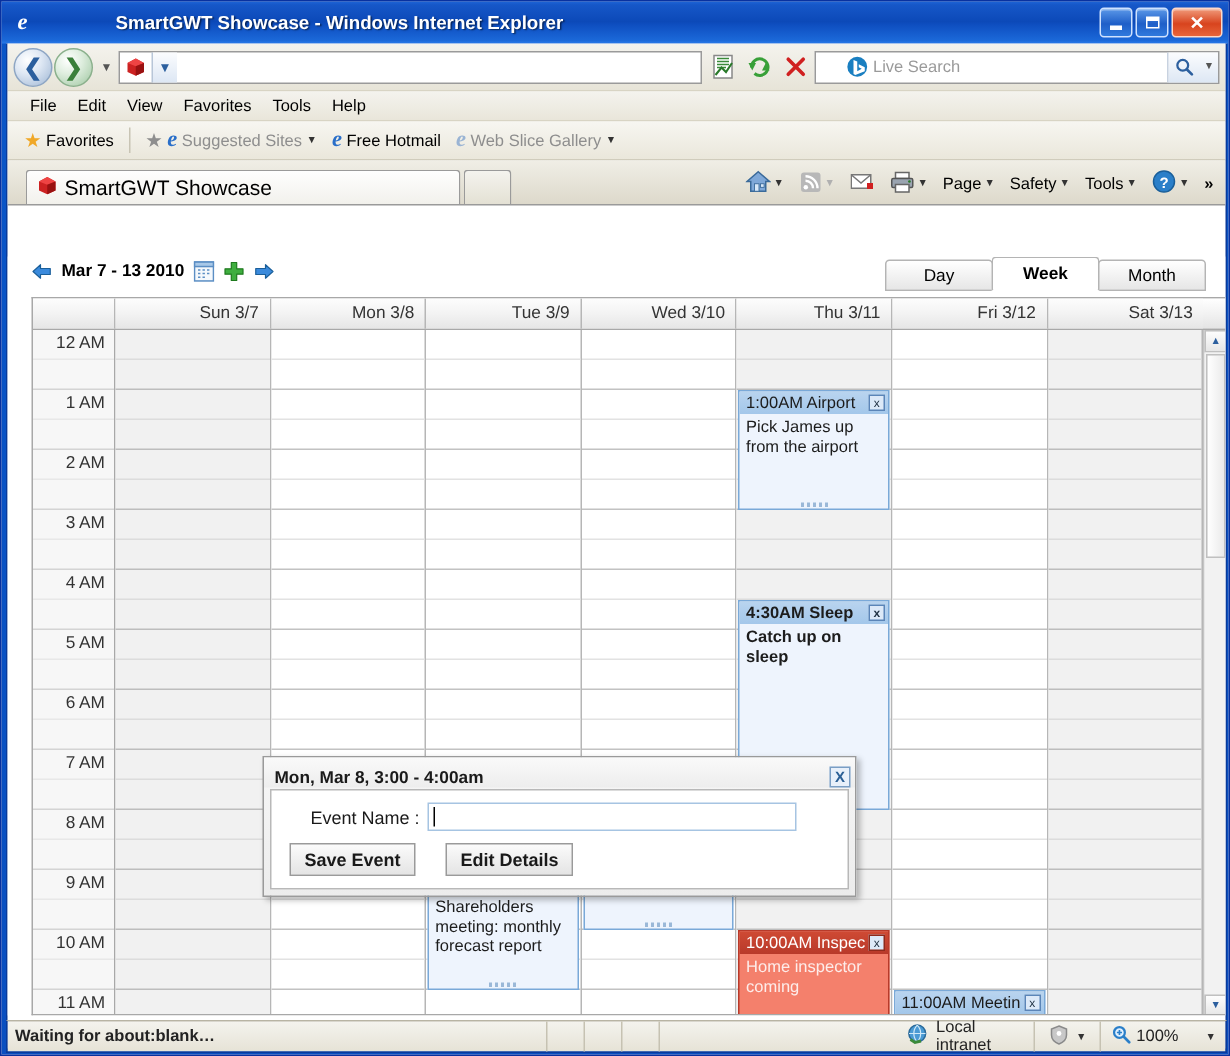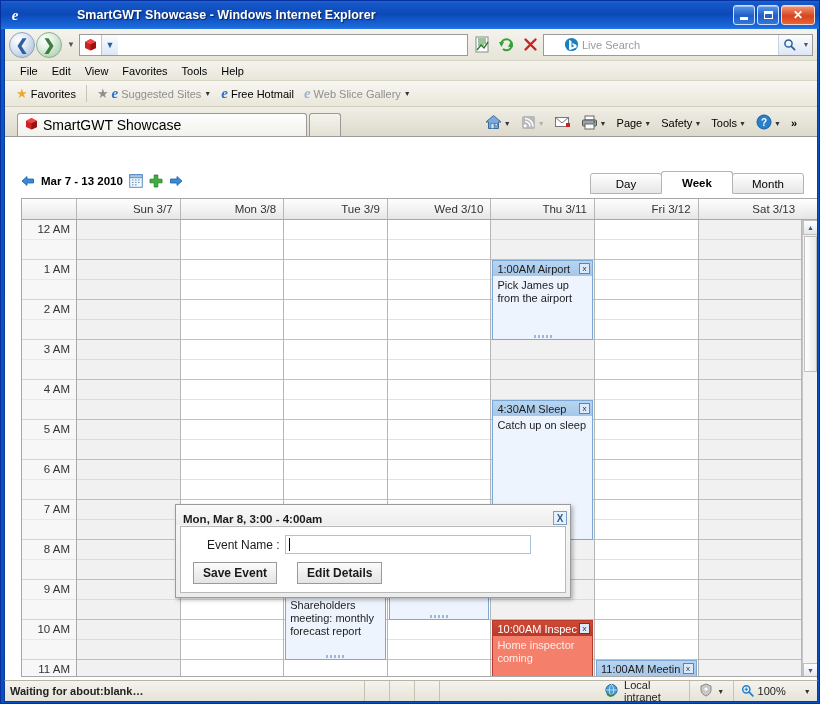--- a/index.html
+++ b/index.html
@@ -179,21 +179,21 @@
     display:flex;align-items:center;gap:5px;
     padding-left:7px; font-size:14px;
     position: relative; z-index: 2;
   }
   .browser-tab.newtab {
     width: 32px; margin-left: 2px;
     background: linear-gradient(to bottom,#f4f3ee,#e4e1d4);
   }
   #tabright {
     margin-left:auto; display:flex;align-items:center; gap:2px;
-    padding-right: 16px; padding-bottom: 4px; font-size:11px;
+    padding-right: 4px; padding-bottom: 4px; font-size:11px;
   }
   #tabright .titem { display:flex;align-items:center;gap:2px; padding:0 4px; white-space:nowrap;}
 
   
   #page {
     position: absolute;
     left: 0; top: 142px;
     width: 812px; height: 506px;
     background: #fff;
     overflow: hidden;
@@ -867,21 +867,21 @@
               </div>
             <div id="eventlayer">
                 <div class="event" style="left: 470.4px; top: 40px; width: 100.6px; height: 80px;">
                   <div class="ev-head">
                     <span class="ev-title">1:00AM Airport</span>
                     <span class="ev-close">x</span>
                   </div>
                   <div class="ev-body">Pick James up from the airport</div>
                   <div class="ev-grip"></div>
                 </div>
-                <div class="event" style="left: 470.4px; top: 180px; width: 100.6px; height: 140px;">
+                <div class="event" style="left: 470.4px; top: 180px; width: 100.6px; height: 140px; font-weight: bold;">
                   <div class="ev-head">
                     <span class="ev-title">4:30AM Sleep</span>
                     <span class="ev-close">x</span>
                   </div>
                   <div class="ev-body">Catch up on sleep</div>
                   <div class="ev-grip"></div>
                 </div>
                 <div class="event" style="left: 366.8px; top: 320px; width: 100.6px; height: 80px;">
                   <div class="ev-head">
                     <span class="ev-title">8:00AM Realtor</span>

